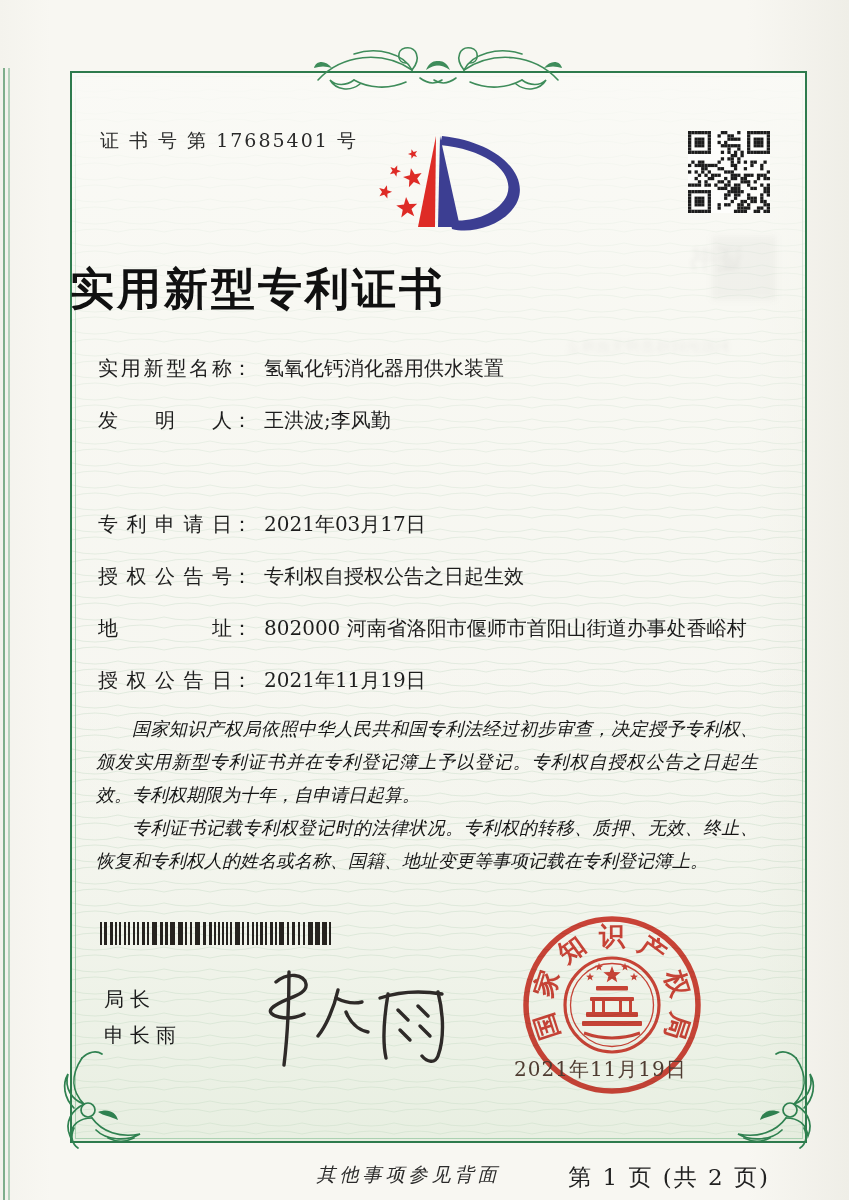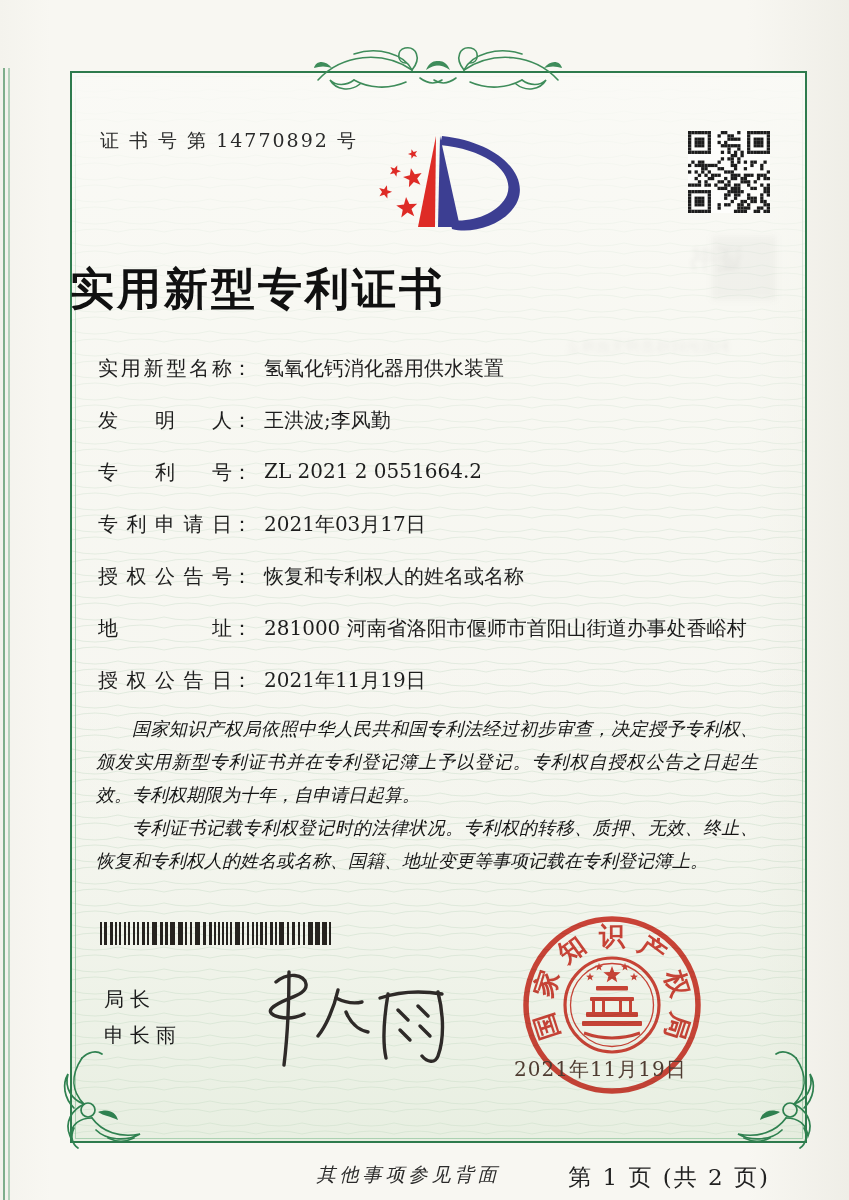--- a/index.html
+++ b/index.html
@@ -204,21 +204,21 @@
       <path d="M46,62 c10,-4 18,0 20,8 c-8,-4 -14,-4 -20,-8 Z" fill="#2f8150" stroke="none"></path>
       <path d="M56,88 c8,4 18,4 26,0"></path>
       <path d="M22,78 c-4,8 -2,16 4,20"></path>
     </g>
   </svg>
 
   <div class="abs ghost ghost1">证书</div>
   <div class="abs ghost ghost2">利权的转移质押无效终止</div>
   <div class="abs ghost-qr"></div>
 
-  <div class="abs cert-no">证 书 号 第 14770892 号</div>
+  <div class="abs cert-no">证 书 号 第 17685401 号</div>
 
   <svg class="abs" style="left:370px;top:124px" width="160" height="112" viewBox="0 0 160 112">
     <g id="logo-stars">
         <polygon points="43.0,25.0 44.2,28.3 47.8,28.5 45.0,30.6 45.9,34.0 43.0,32.1 40.1,34.0 41.0,30.6 38.2,28.5 41.8,28.3" fill="#de2b26" transform="rotate(-18 43 30)"></polygon>
         <polygon points="25.0,41.0 26.5,45.0 30.7,45.1 27.4,47.8 28.5,51.9 25.0,49.5 21.5,51.9 22.6,47.8 19.3,45.1 23.5,45.0" fill="#de2b26" transform="rotate(22 25 47)"></polygon>
         <polygon points="43.0,44.0 45.5,50.6 52.5,50.9 47.0,55.3 48.9,62.1 43.0,58.2 37.1,62.1 39.0,55.3 33.5,50.9 40.5,50.6" fill="#de2b26" transform="rotate(-12 43 54)"></polygon>
         <polygon points="15.0,61.0 16.7,65.6 21.7,65.8 17.8,68.9 19.1,73.7 15.0,70.9 10.9,73.7 12.2,68.9 8.3,65.8 13.3,65.6" fill="#de2b26" transform="rotate(16 15 68)"></polygon>
         <polygon points="37.0,73.0 39.7,80.3 47.5,80.6 41.4,85.4 43.5,92.9 37.0,88.6 30.5,92.9 32.6,85.4 26.5,80.6 34.3,80.3" fill="#de2b26" transform="rotate(-5 37 84)"></polygon>
       </g>
     <polygon points="66,12 48,103 65,103" fill="#de2b26"></polygon>
@@ -509,31 +509,28 @@
   </svg>
 
   <div class="abs title">实用新型专利证书</div>
 
   <div class="abs frow" style="top:355px">
     <span class="flabel">实用新型名称</span><span class="fcolon">：</span><span class="fvalue">氢氧化钙消化器用供水装置</span>
   </div>
   <div class="abs frow" style="top:407px">
     <span class="flabel">发明人</span><span class="fcolon">：</span><span class="fvalue">王洪波;李风勤</span>
   </div>
-  <div class="abs frow" style="top:459px">
-    <span class="flabel">专利号</span><span class="fcolon">：</span><span class="fvalue">ZL 2021 2 0551664.2</span>
-  </div>
   <div class="abs frow" style="top:511px">
     <span class="flabel">专利申请日</span><span class="fcolon">：</span><span class="fvalue">2021年03月17日</span>
   </div>
   <div class="abs frow" style="top:563px">
-    <span class="flabel">授权公告号</span><span class="fcolon">：</span><span class="fvalue">恢复和专利权人的姓名或名称</span>
+    <span class="flabel">授权公告号</span><span class="fcolon">：</span><span class="fvalue">专利权自授权公告之日起生效</span>
   </div>
   <div class="abs frow" style="top:615px">
-    <span class="flabel">地址</span><span class="fcolon">：</span><span class="fvalue">281000 河南省洛阳市偃师市首阳山街道办事处香峪村</span>
+    <span class="flabel">地址</span><span class="fcolon">：</span><span class="fvalue">802000 河南省洛阳市偃师市首阳山街道办事处香峪村</span>
   </div>
   <div class="abs frow" style="top:667px">
     <span class="flabel">授权公告日</span><span class="fcolon">：</span><span class="fvalue">2021年11月19日</span>
   </div>
 
   <div class="abs paras">
     <p>国家知识产权局依照中华人民共和国专利法经过初步审查，决定授予专利权、颁发实用新型专利证书并在专利登记簿上予以登记。专利权自授权公告之日起生效。专利权期限为十年，自申请日起算。</p>
     <p>专利证书记载专利权登记时的法律状况。专利权的转移、质押、无效、终止、恢复和专利权人的姓名或名称、国籍、地址变更等事项记载在专利登记簿上。</p>
   </div>
 

